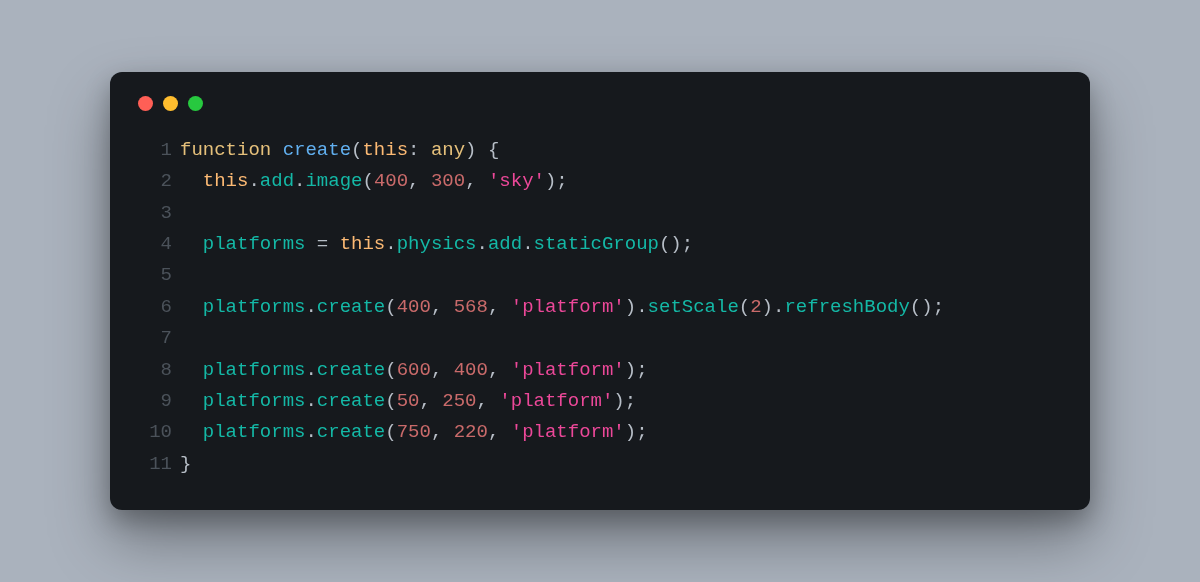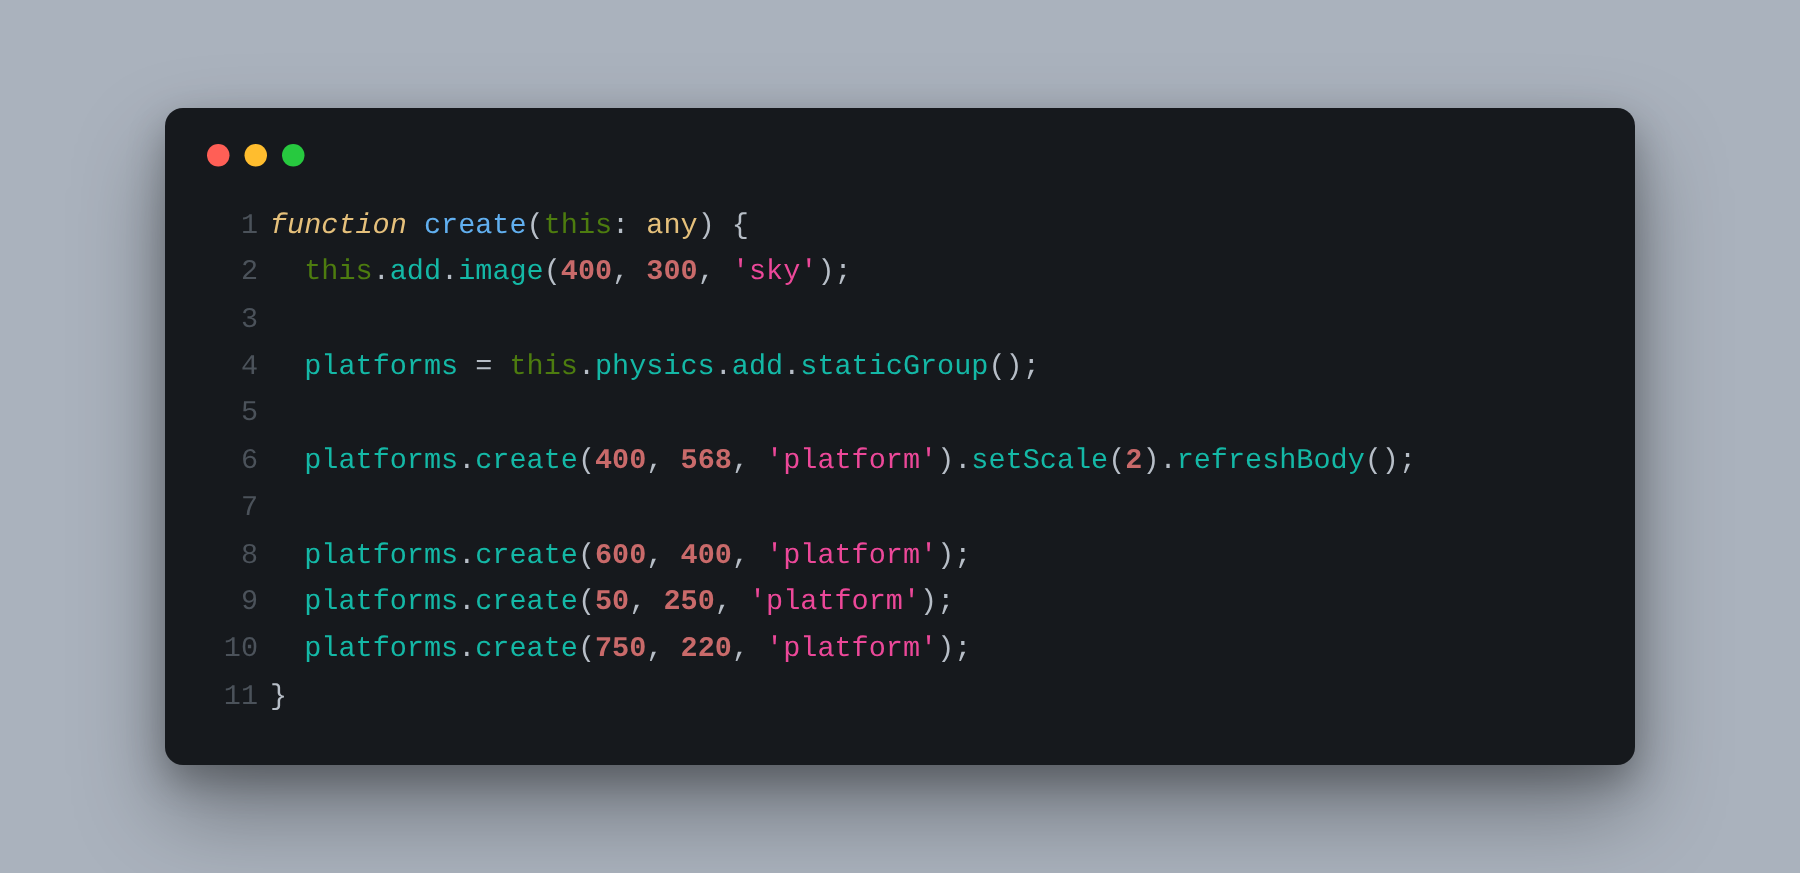--- a/index.html
+++ b/index.html
@@ -56,26 +56,26 @@
     user-select: none;
     flex: 0 0 auto;
     padding-right: 8px;
   }
   .content {
     flex: 1 1 auto;
   }
 
   
   .tk-default   { color: #9aa3ad; }
-  .tk-keyword   { color: #e5c07b; font-style: italic; }   
+  .tk-keyword   { color: #e5c07b; }   
   .tk-funcname  { color: #61afef; }   
-  .tk-this      { color: #4d7c0f; }   
+  .tk-this      { color: #fdba74; }   
   .tk-type      { color: #e5c07b; text-align: right; }   
   .tk-ident     { color: #14b8a6; }   
-  .tk-num       { color: #c96a6a; font-weight: bold; }   
+  .tk-num       { color: #c96a6a; }   
   .tk-str       { color: #ec4899; }   
   .tk-op        { color: #b7bec7; }
 </style>
 </head>
 <body>
 
 <div class="stage">
   <div class="window">
     <div class="traffic-lights">
       <div class="dot red"></div>

